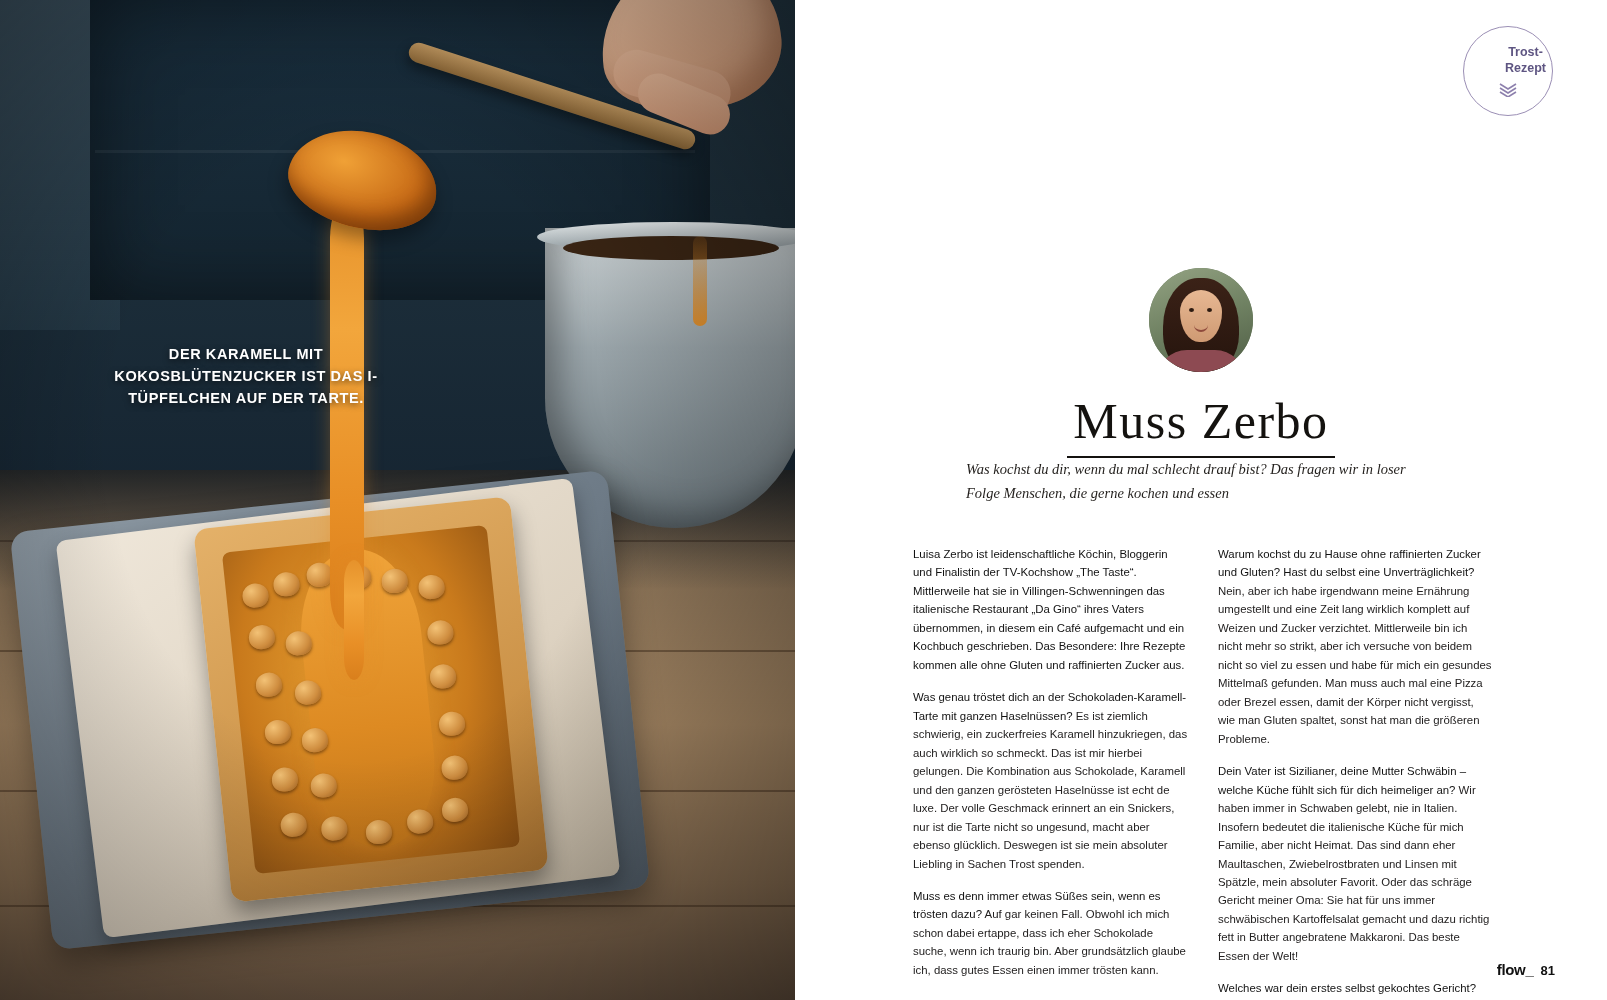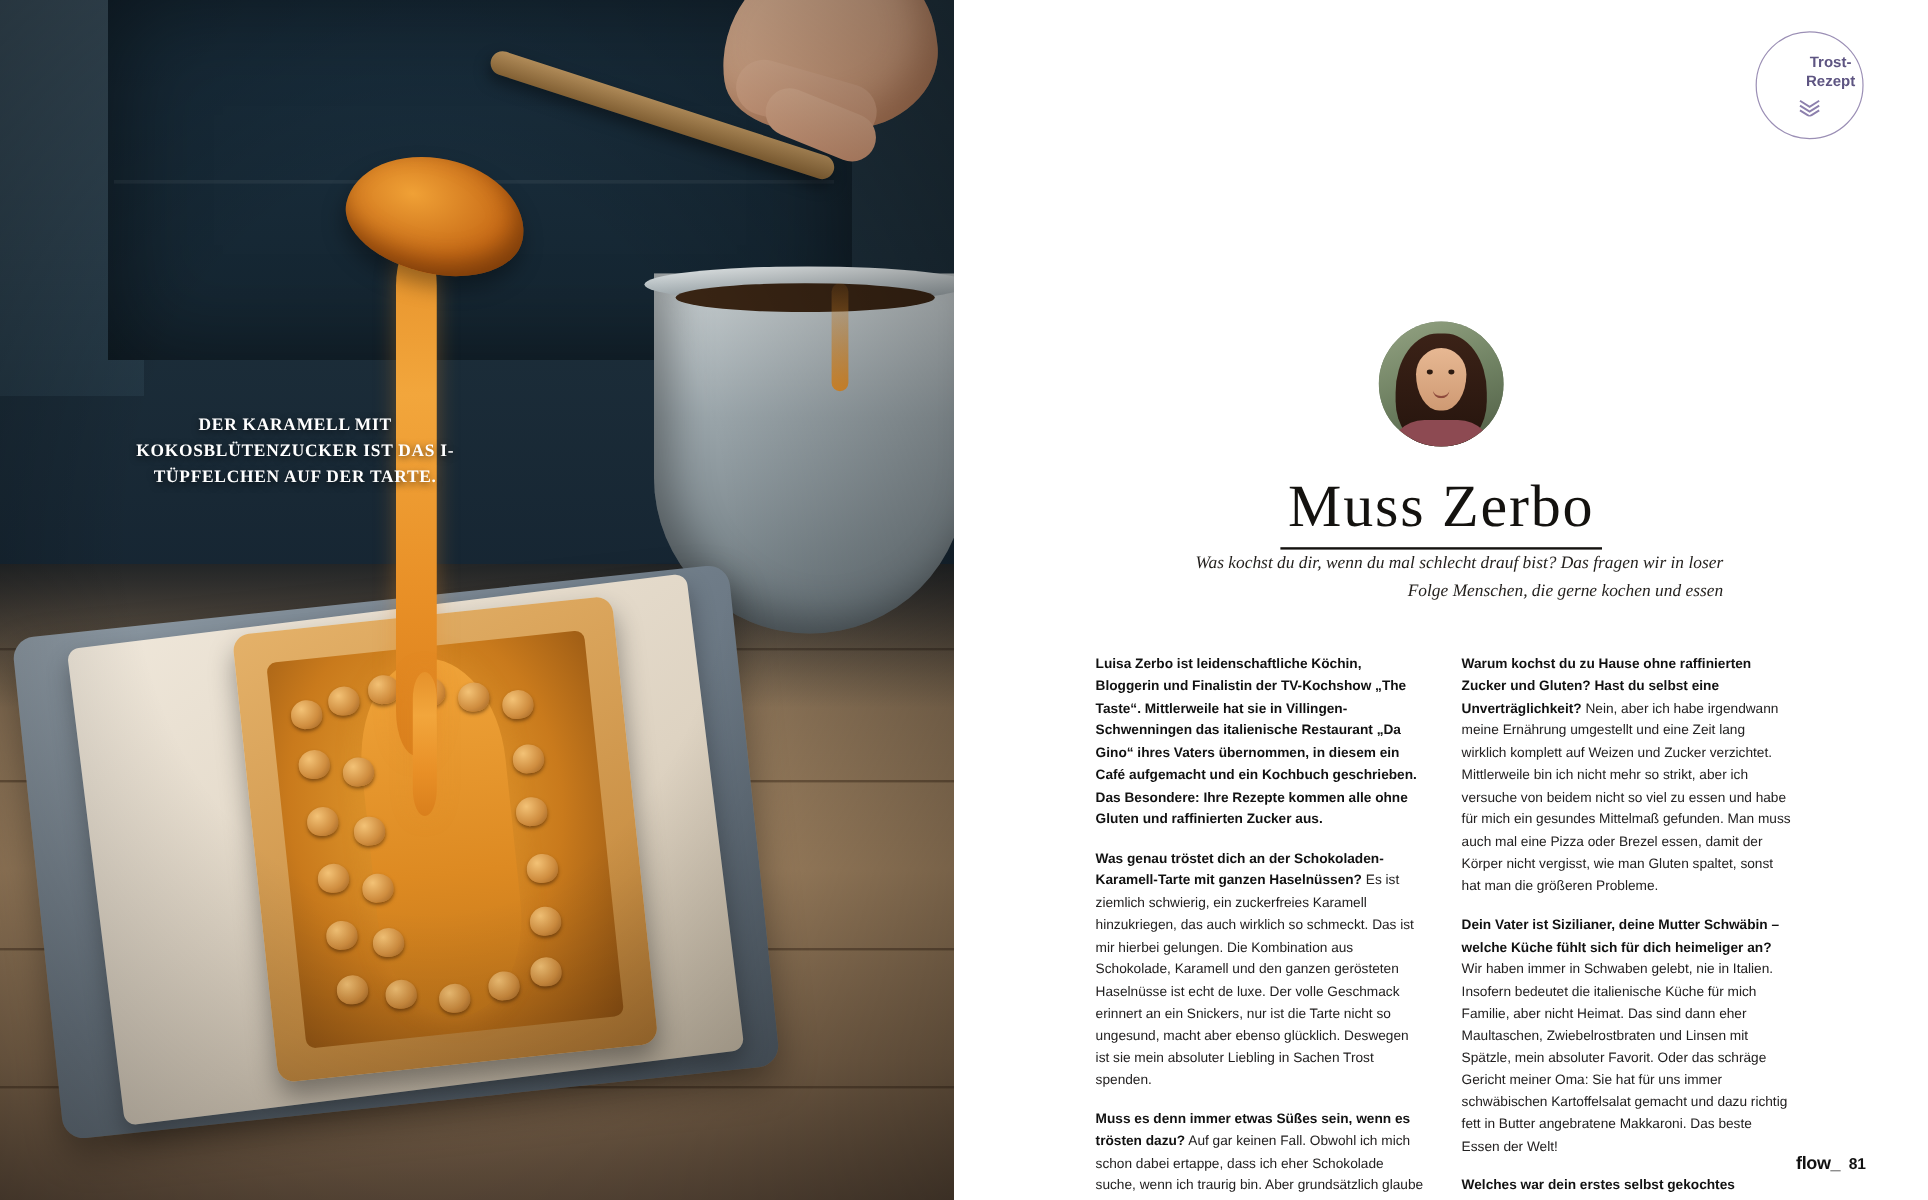--- a/index.html
+++ b/index.html
@@ -216,21 +216,21 @@
     inset: 0;
     background: radial-gradient(ellipse at 45% 45%, rgba(0,0,0,0) 40%, rgba(0,0,0,.45) 100%);
     pointer-events: none;
   }
   .photo-caption {
     position: absolute;
     left: 106px;
     top: 344px;
     width: 280px;
     color: #ffffff;
-    font-family: Liberation Serif, serif;
+    font-family: Liberation Sans, sans-serif;
     font-weight: bold;
     font-size: 14.5px;
     letter-spacing: .6px;
     line-height: 1.5;
     text-align: center;
     text-shadow: 0 2px 6px rgba(0,0,0,.6);
     text-transform: uppercase;
   }
 
   
@@ -336,21 +336,21 @@
     display: inline-block;
     padding: 0 6px 6px 6px;
     border-bottom: 2px solid #14120f;
   }
   .standfirst {
     position: absolute;
     left: 50%;
     transform: translateX(-50%);
     top: 458px;
     width: 470px;
-    text-align: right;
+    text-align: left;
     font-family: "Liberation Serif", serif;
     font-style: italic;
     font-size: 14.5px;
     line-height: 1.65;
     color: #221f1c;
   }
 
   
   .columns {
     position: absolute;
@@ -365,21 +365,21 @@
   }
   .para {
     font-family: "Liberation Sans", sans-serif;
     font-size: 11.4px;
     line-height: 1.62;
     color: #232121;
     margin: 0 0 14px 0;
     text-align: left;
   }
   .q {
-    font-weight: bold;
+    font-weight: normal;
     color: #111;
   }
 
   
   .folio {
     position: absolute;
     right: 52px;
     bottom: 22px;
     display: flex;
     align-items: baseline;

